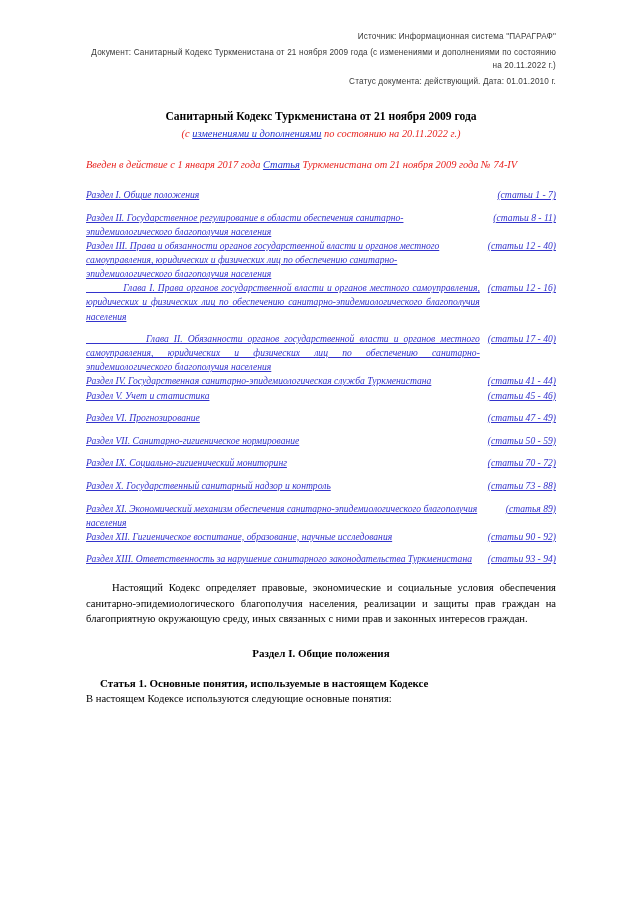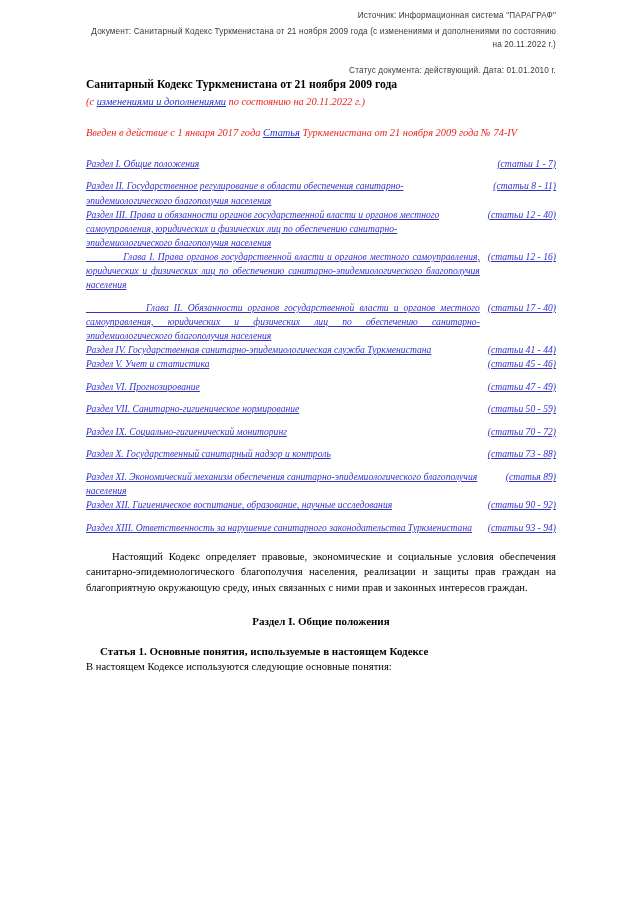--- a/index.html
+++ b/index.html
@@ -14,42 +14,43 @@
     font-family: "Liberation Serif", "DejaVu Serif", serif;
     color: #000000;
     overflow: hidden;
   }
 
   .page {
     position: relative;
     width: 640px;
     height: 888px;
     box-sizing: border-box;
-    padding: 9px 84px 0 86px;
+    padding: 30px 84px 0 86px;
   }
 
   
   .doc-header {
     font-family: "Liberation Sans", "DejaVu Sans", sans-serif;
     font-size: 8.2px;
     line-height: 13.2px;
     color: #3a3a3a;
     text-align: right;
     letter-spacing: .15px;
   }
   .doc-header .hdr-line { margin: 0 0 2.5px 0; }
   .doc-header .hdr-doc {
     text-align: right;
     margin: 0 0 2.5px 0;
   }
-  .doc-header .hdr-status { margin: 13px 0 0 0; }
+  .doc-header .hdr-status { margin: 2px 0 0 0; }
 
   
   .title-block {
-    margin-top: 0;
+    text-align: center;
+    margin-top: 21px;
   }
   .doc-title {
     font-family: "Liberation Serif", "DejaVu Serif", serif;
     font-weight: bold;
     font-size: 11.6px;
     line-height: 15px;
     color: #000;
     margin: 0;
   }
   .doc-subtitle {

